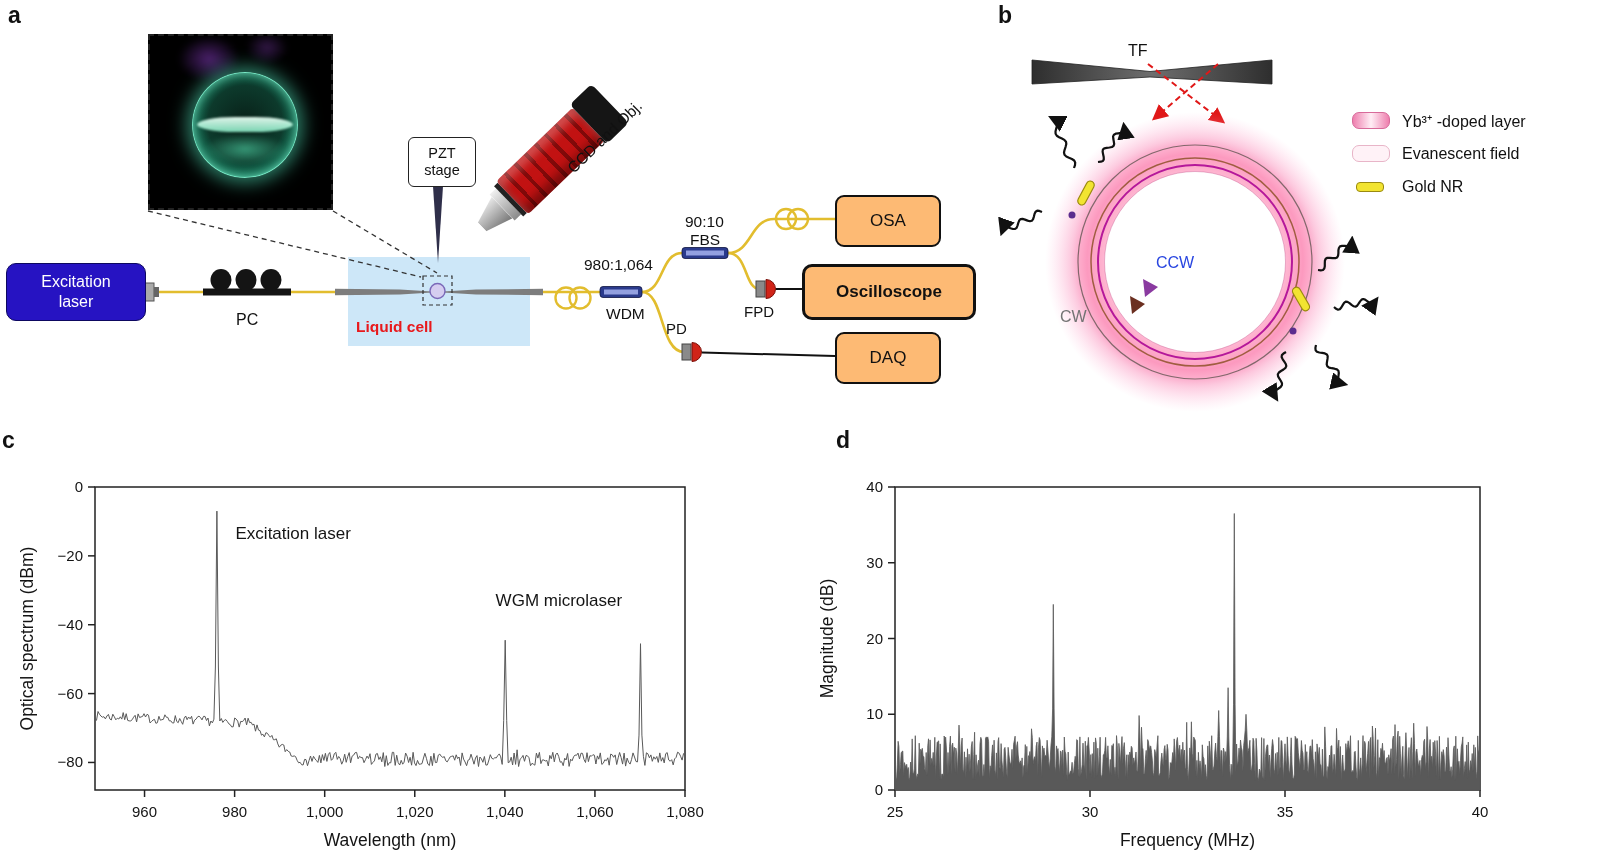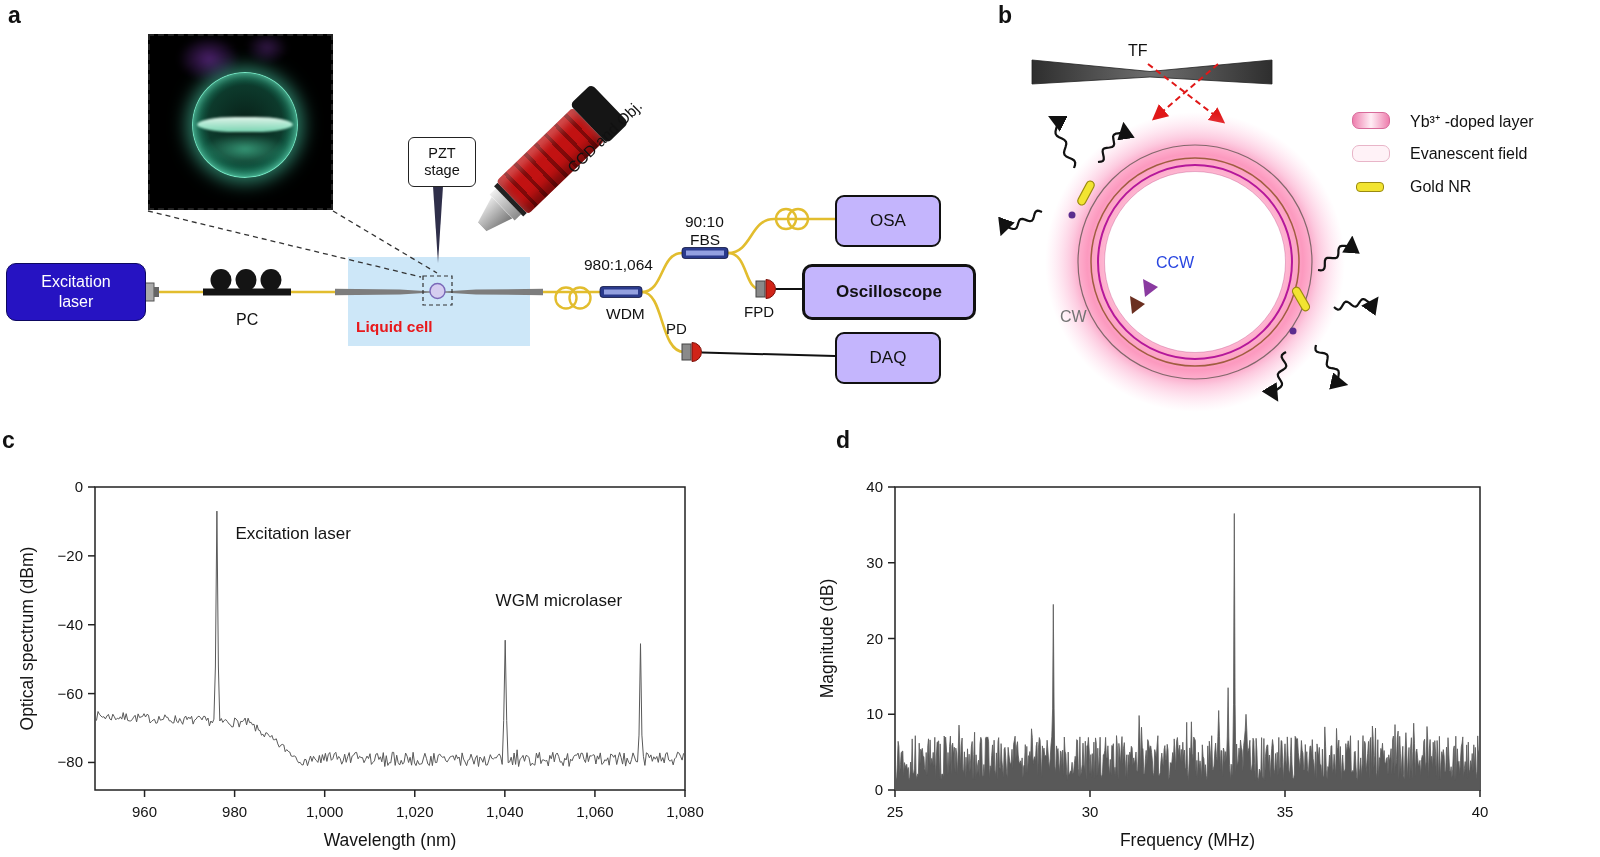--- a/index.html
+++ b/index.html
@@ -2,21 +2,21 @@
 <html><head>
 <meta charset="utf-8">
 <style>
   html,body{margin:0;padding:0;background:#fff;}
   .canvas{position:relative;width:1600px;height:857px;background:#ffffff;overflow:hidden;
           font-family:"Liberation Sans",sans-serif;color:#111;}
   svg{display:block;}
   .layer{position:absolute;left:0;top:0;z-index:1;pointer-events:none;}
   .lbl{position:absolute;white-space:nowrap;z-index:2;}
   .panel-letter{position:absolute;font-size:23px;font-weight:bold;z-index:3;}
-  .box{position:absolute;display:flex;align-items:center;justify-content:center;background:#c4b5fd;
+  .box{position:absolute;display:flex;align-items:center;justify-content:center;background:#fdba74;
        border:2px solid #111;border-radius:9px;font-size:17px;text-align:center;z-index:2;}
   
   .inset{position:absolute;left:148px;top:34px;width:185px;height:176px;background:#000;
          border:2px dashed #222;box-sizing:border-box;overflow:hidden;z-index:3;}
   .wisp{position:absolute;border-radius:50%;filter:blur(3px);}
   .sphere{position:absolute;left:42px;top:36px;width:104px;height:104px;border-radius:50%;
           background:radial-gradient(circle at 50% 48%, #082018 0%, #0d3a2c 50%, #17795c 70%, #4fe8b8 82%, #bafff0 90%, #123d30 97%);
           box-shadow:0 0 18px 5px rgba(90,255,210,.5), inset 0 0 10px rgba(160,255,225,.6);
           border:1px solid rgba(140,255,220,.8);}
   .stripe{position:absolute;left:4%;right:4%;top:42%;height:15%;border-radius:50%/60%;
@@ -44,21 +44,21 @@
   .scope{border-radius:10px;border-width:3px;font-weight:bold;}
   
   .legend{position:absolute;left:1352px;top:104px;z-index:2;}
   .legend-row{display:flex;align-items:center;height:33px;}
   .swatch-cell{width:42px;display:flex;align-items:center;justify-content:flex-start;}
   .sw-doped{width:36px;height:15px;border-radius:7px;border:1px solid #d86a9a;
             background:linear-gradient(90deg,#ee7fae,#ffeef5 50%,#ee7fae);}
   .sw-evan{width:36px;height:15px;border-radius:7px;border:1px solid #e8b5c8;background:#fff2f7;}
   .sw-gold{width:26px;height:8px;border-radius:4px;border:1.5px solid #9a8a10;background:#f2e431;margin-left:4px;}
   .sw-mol{width:8px;height:8px;border-radius:50%;background:#5b2d8e;margin-left:13px;}
-  .legend-label{font-size:16px;margin-left:16px;white-space:nowrap;}
+  .legend-label{font-size:16px;margin-left:8px;white-space:nowrap;}
   
   text.tick{font-family:"Liberation Sans",sans-serif;font-size:15px;fill:#141414;}
   text.axis-label{font-family:"Liberation Sans",sans-serif;font-size:17.5px;fill:#141414;}
   text.annotation{font-family:"Liberation Sans",sans-serif;font-size:17px;fill:#141414;}
   .chart{position:absolute;z-index:2;}
 </style>
 </head>
 <body>
 
 <div class="canvas">

